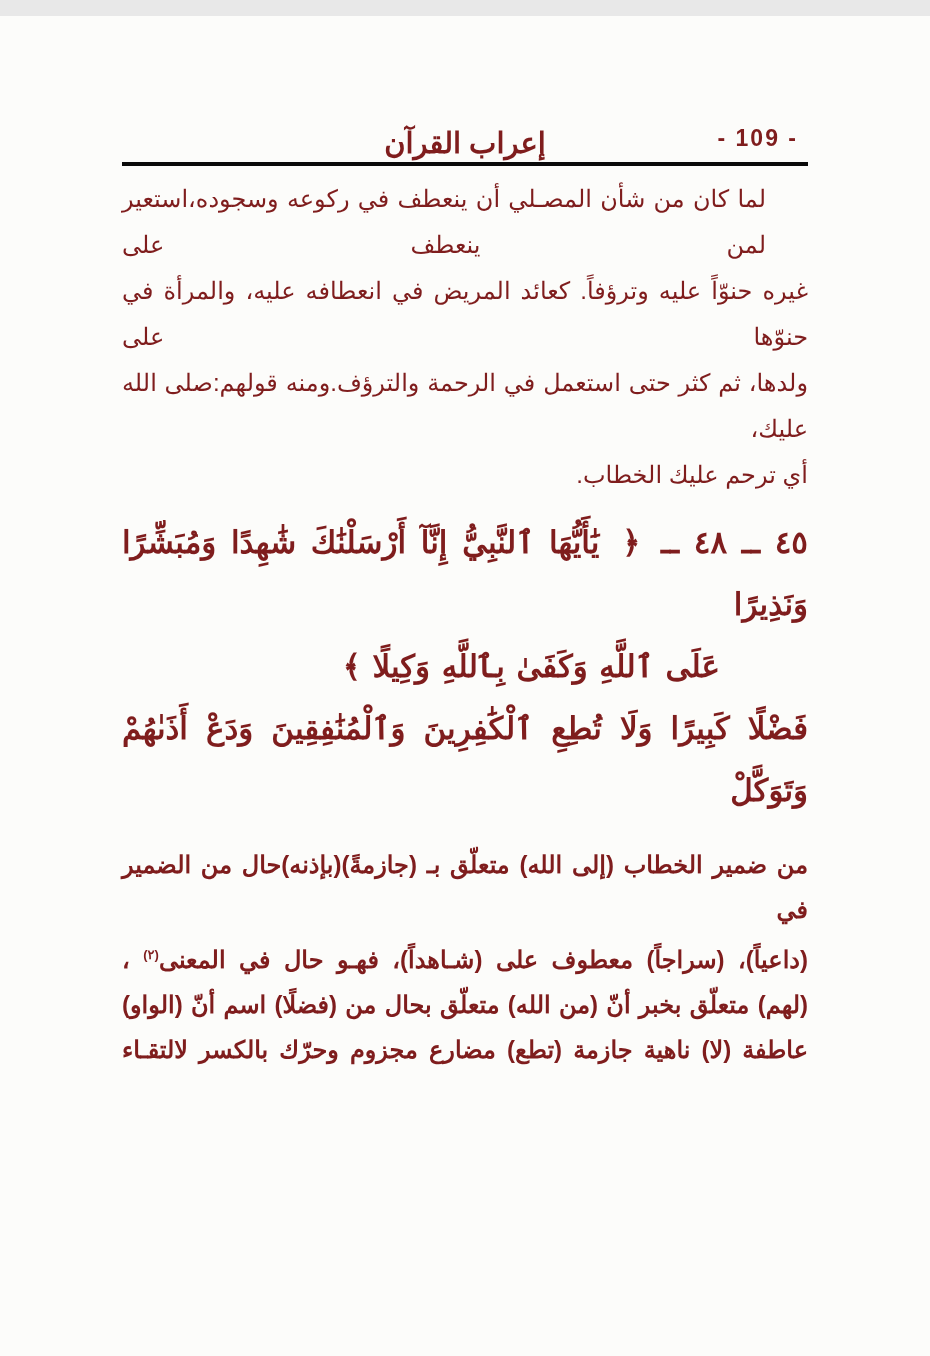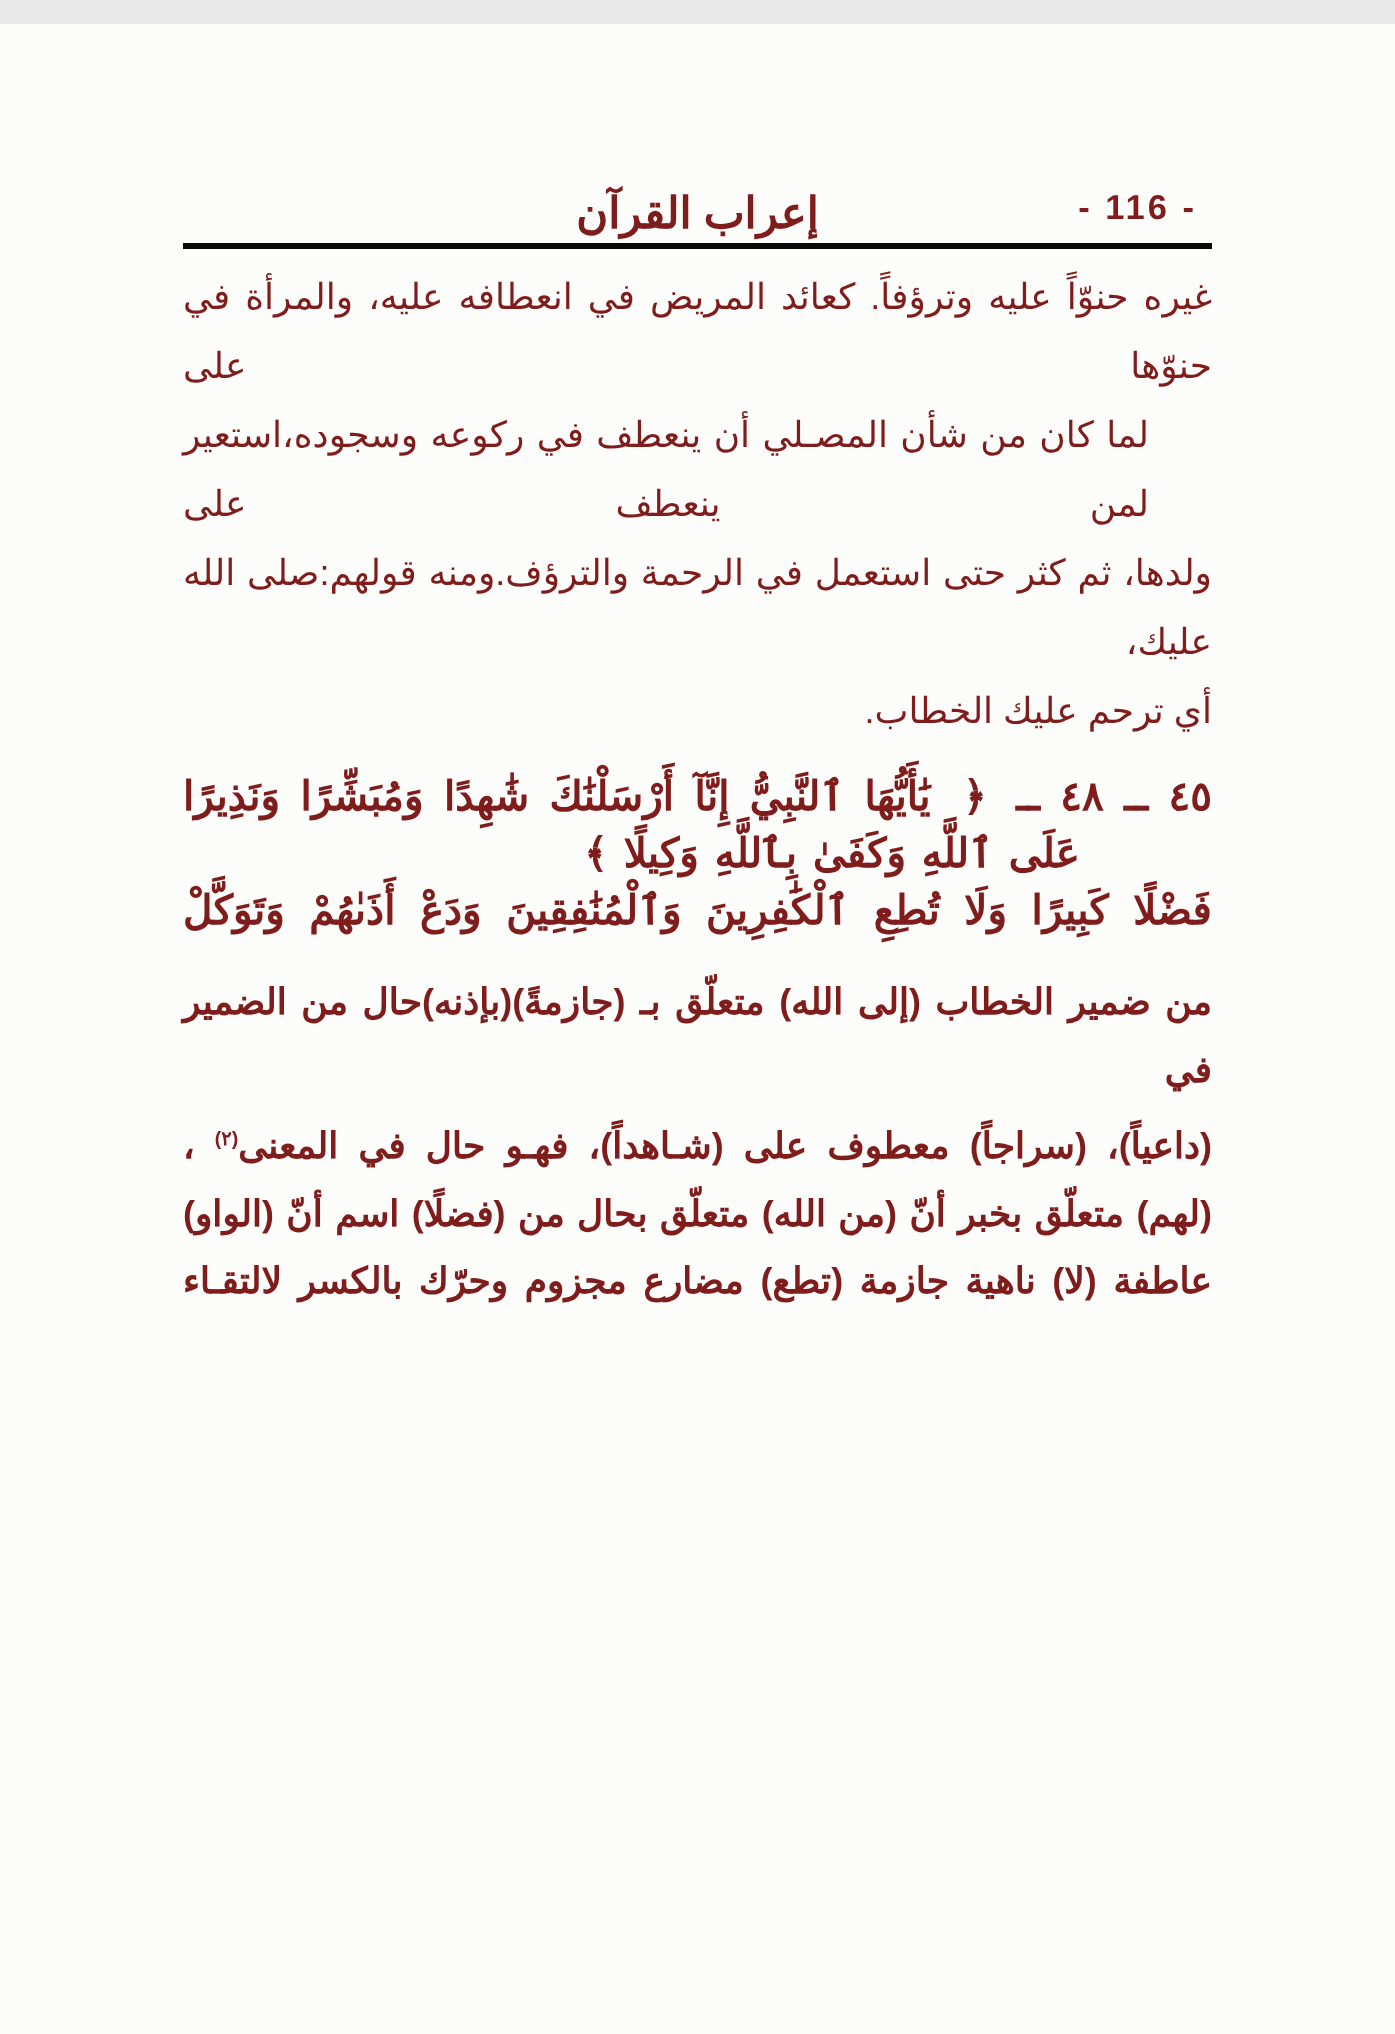--- a/index.html
+++ b/index.html
@@ -26,43 +26,43 @@
     font-size:23px;font-weight:bold;letter-spacing:2px;
   }
 
   
   .just{text-align:justify;text-align-last:justify;}
   .bline,.aline,.vline,.fline{white-space:normal;}
 
   .intro{margin-top:10px;font-size:24px;line-height:46px;}
   .indent-sm{padding-right:42px;}
 
-  .verse{margin-top:14px;font-size:27px;font-weight:bold;line-height:38px;word-spacing:3px;}
+  .verse{margin-top:14px;font-size:31px;font-weight:bold;line-height:62px;word-spacing:3px;}
   .verse .ayah-range{letter-spacing:1px;margin-left:6px;}
   .verse .bracket{margin-left:8px;}
   .vline.last{text-align:right;text-align-last:right;padding-right:88px;}
 
   .analysis{margin-top:20px;font-size:24px;font-weight:bold;line-height:45px;}
   .fnref{font-size:13px;vertical-align:9px;font-weight:bold;}
   .short{text-align:right;text-align-last:right;}
 </style>
 </head>
 <body>
 
 <div class="page">
   <div class="content">
 
     <div class="header">
       <div class="book-title">إعراب القرآن</div>
-      <div class="page-number">- 116 -</div>
+      <div class="page-number">- 109 -</div>
     </div>
 
     <div class="intro">
+      <div class="bline just indent-sm">لما كان من شأن المصـلي أن ينعطف في ركوعه وسجوده،استعير لمن ينعطف على</div>
       <div class="bline just">غيره حنوّاً عليه وترؤفاً. كعائد المريض في انعطافه عليه، والمرأة في حنوّها على</div>
-      <div class="bline just indent-sm">لما كان من شأن المصـلي أن ينعطف في ركوعه وسجوده،استعير لمن ينعطف على</div>
       <div class="bline just">ولدها، ثم كثر حتى استعمل في الرحمة والترؤف.ومنه قولهم:صلى الله عليك،</div>
       <div class="bline short">أي ترحم عليك الخطاب.</div>
     </div>
 
     <div class="verse">
       <div class="vline just">
         <span class="ayah-range">٤٥ ــ ٤٨ ــ</span>
         <span class="bracket">﴿</span>
         <span>يَٰأَيُّهَا ٱلنَّبِيُّ إِنَّآ أَرْسَلْنَٰكَ شَٰهِدًا وَمُبَشِّرًا وَنَذِيرًا</span>
       </div>

